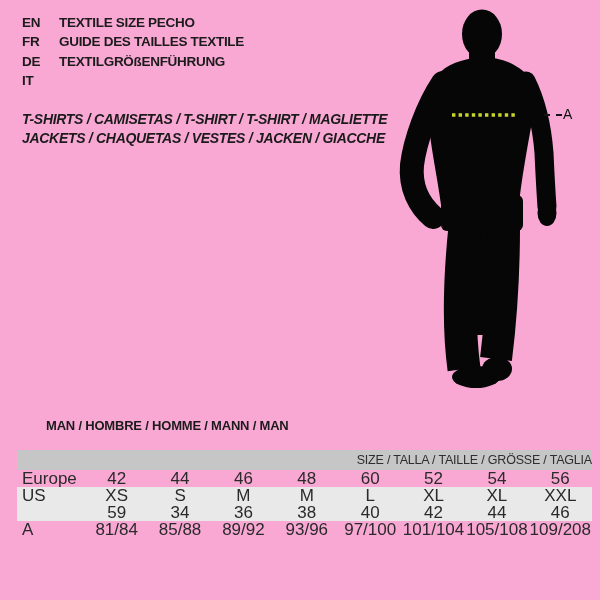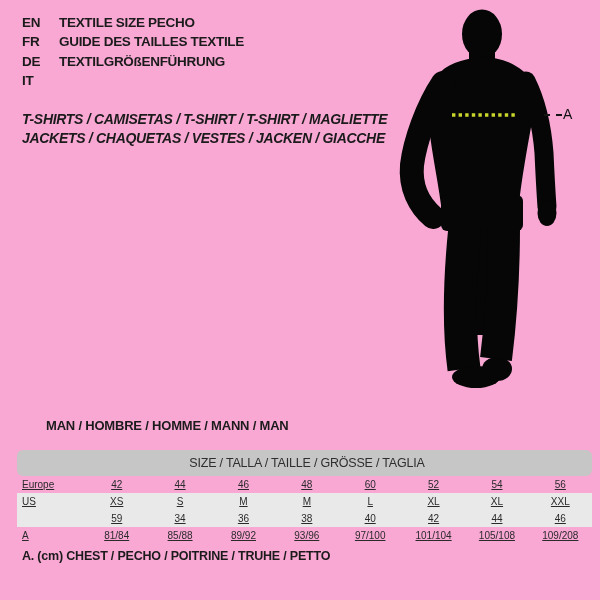--- a/index.html
+++ b/index.html
@@ -45,26 +45,26 @@
     font-weight: 700; font-size: 13px; letter-spacing: -0.2px; white-space: nowrap; margin-left: 24px;
   }
 
   
   .size-table {
     position: absolute; left: 17px; top: 450px; width: 575px;
     border-collapse: collapse; table-layout: fixed;
   }
   .size-table th {
     background: #c6c6c6; font-weight: 400; font-size: 12.5px; color: #2e2e2e;
-    text-align: center; height: 26px; line-height: 13px; padding: 0 0 0 5px;
-    letter-spacing: -0.2px; white-space: nowrap; overflow: hidden; border-radius: 6px;
+    text-align: right; height: 20px; line-height: 13px; padding: 0 0 0 5px;
+    letter-spacing: -0.2px; white-space: nowrap; overflow: hidden;
   }
   .size-table td {
-    font-size: 10px; color: #2a2a2a; text-align: center;
-    height: 17px; line-height: 17px; padding: 0; white-space: nowrap; text-decoration: underline;
+    font-size: 17px; color: #2a2a2a; text-align: center;
+    height: 17px; line-height: 17px; padding: 0; white-space: nowrap;
   }
   .size-table td.rowlabel { text-align: left; padding-left: 5px; }
   .size-table col.labelcol { width: 68px; }
   .size-table tr.shaded td { background: #e9e9e9; }
 
   
   .footnote {
     position: absolute; left: 22px; top: 549px;
     font-weight: 700; font-size: 12.5px; letter-spacing: -0.2px; white-space: nowrap;
   }
@@ -195,15 +195,14 @@
         <td>89/92</td>
         <td>93/96</td>
         <td>97/100</td>
         <td>101/104</td>
         <td>105/108</td>
         <td>109/208</td>
       </tr>
     </tbody>
   </table>
 
-  <div class="footnote">A. (cm) CHEST / PECHO / POITRINE / TRUHE / PETTO</div>
 
 </div>
 
 </body></html>

